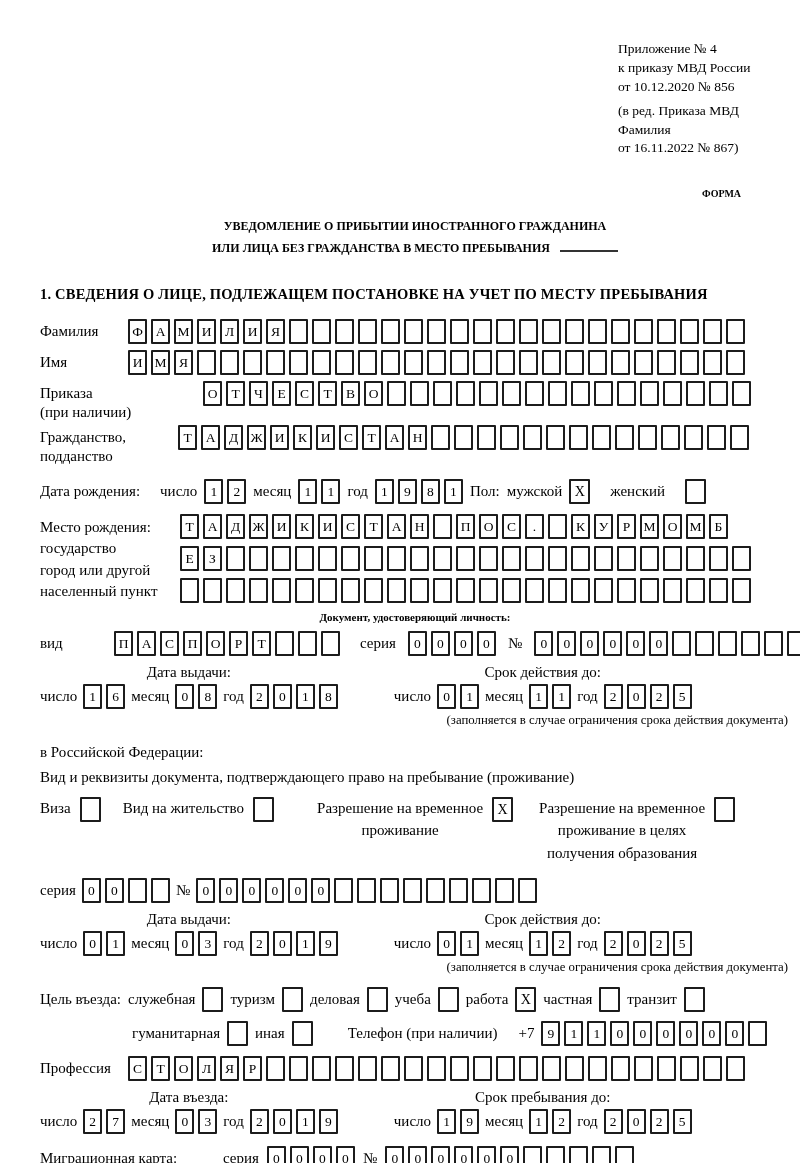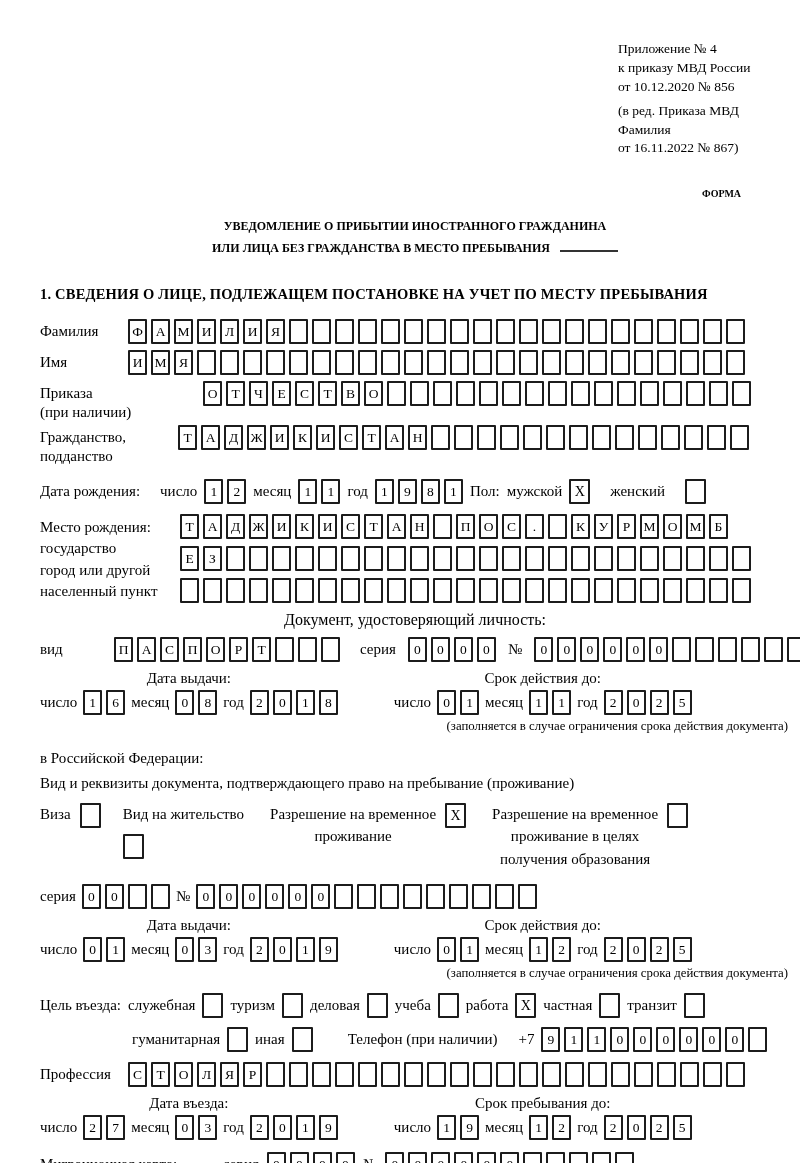--- a/index.html
+++ b/index.html
@@ -30,37 +30,37 @@
   .cbox{display:inline-block;flex:0 0 auto;width:21px;height:25px;box-sizing:border-box;border:2px solid #1c1c1c;border-radius:1px;
         text-align:center;font-size:14px;line-height:21px;vertical-align:middle;background:#fff;}
   .gap6{display:inline-block;width:6px;}
   
   .bd-row{display:flex;align-items:center;gap:7px;margin:14px 0 10px 0;}
   
   .bp{display:flex;margin-bottom:2px;}
   .bp-labels{flex:0 0 140px;line-height:21.5px;padding-top:3px;}
   .bp-rows{display:flex;flex-direction:column;gap:7px;}
   
-  .doc-heading{text-align:center;font-weight:normal;font-size:16px;margin:8px 0 8px 0;}
+  .doc-heading{text-align:center;font-weight:bold;font-size:11px;margin:8px 0 8px 0;}
   .vid-row{display:flex;align-items:center;gap:12px;}
   .vid-label{flex:0 0 62px;}
   
   .dates{display:flex;margin-top:8px;}
   .dgroup{display:flex;flex-direction:column;}
   .dgroup .caption{text-align:center;margin-bottom:3px;}
   .dline{display:flex;align-items:center;gap:6px;}
   .dright{margin-left:56px;}
   .note-right{text-align:right;font-size:12.8px;margin-top:4px;padding-right:2px;}
   
   .res-intro{margin-top:12px;line-height:1.7;}
   .opt-row{display:flex;align-items:flex-start;margin-top:6px;margin-bottom:14px;}
   .opt{display:flex;align-items:flex-start;gap:9px;}
   .opt .olabel{text-align:center;line-height:1.5;}
   .opt1{margin-right:22px;}
-  .opt2{margin-right:26px;flex-direction:column;}
+  .opt2{margin-right:43px;}
   .opt3{margin-right:26px;}
   .opt .cbox{margin-top:0;}
   
   .purpose1{display:flex;align-items:center;gap:7px;margin-top:12px;}
   .purpose2{display:flex;align-items:center;gap:7px;margin-top:9px;margin-left:92px;}
   .tel-label{margin-left:28px;}
   .tel-prefix{margin-left:14px;}
   
   .mig-row{display:flex;align-items:center;gap:8px;margin-top:12px;}
   .mig-label{flex:0 0 175px;}

